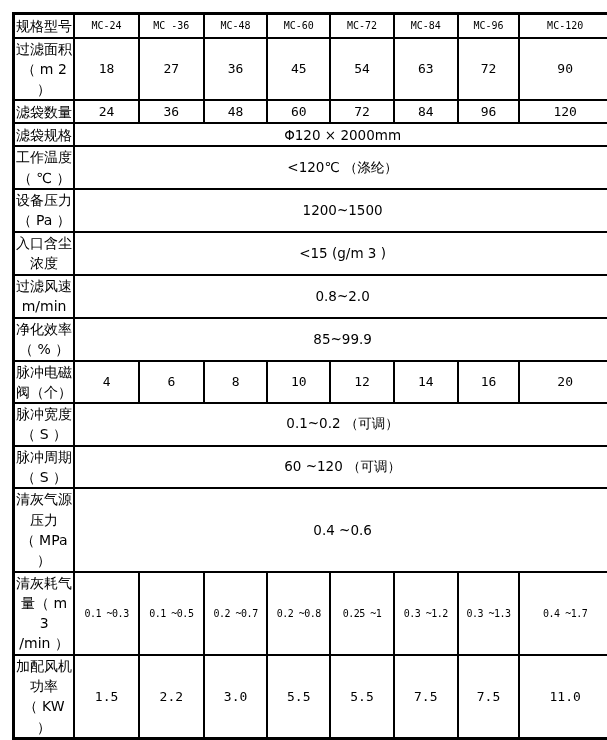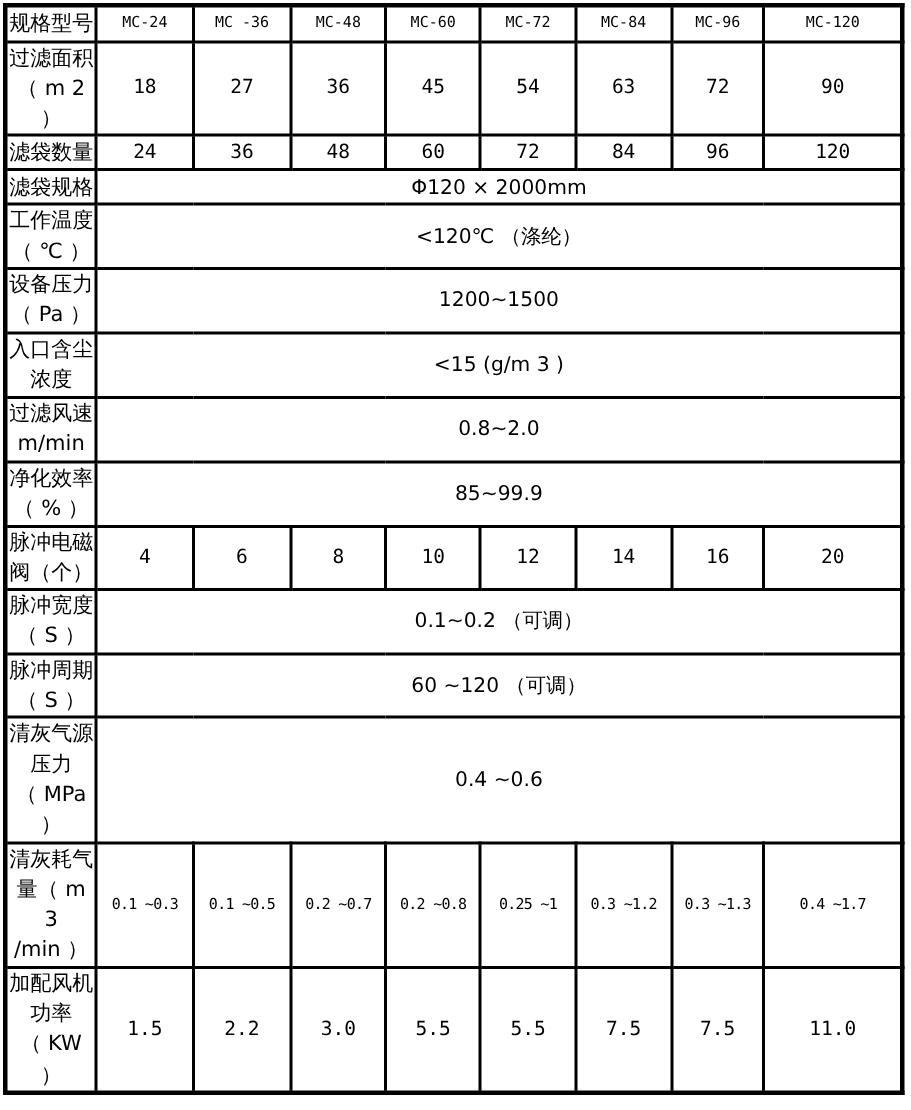--- a/index.html
+++ b/index.html
@@ -5,21 +5,21 @@
   html, body {
     margin: 0;
     padding: 0;
     background: #ffffff;
   }
   .page {
     width: 607px;
     height: 740px;
     background: #ffffff;
     box-sizing: border-box;
-    padding: 2px;
+    padding: 12px;
   }
   table.spec {
     border-collapse: collapse;
     table-layout: fixed;
     width: 601px;
     border: 3px solid #000000;
   }
   table.spec td {
     border: 2px solid #000000;
     text-align: center;

